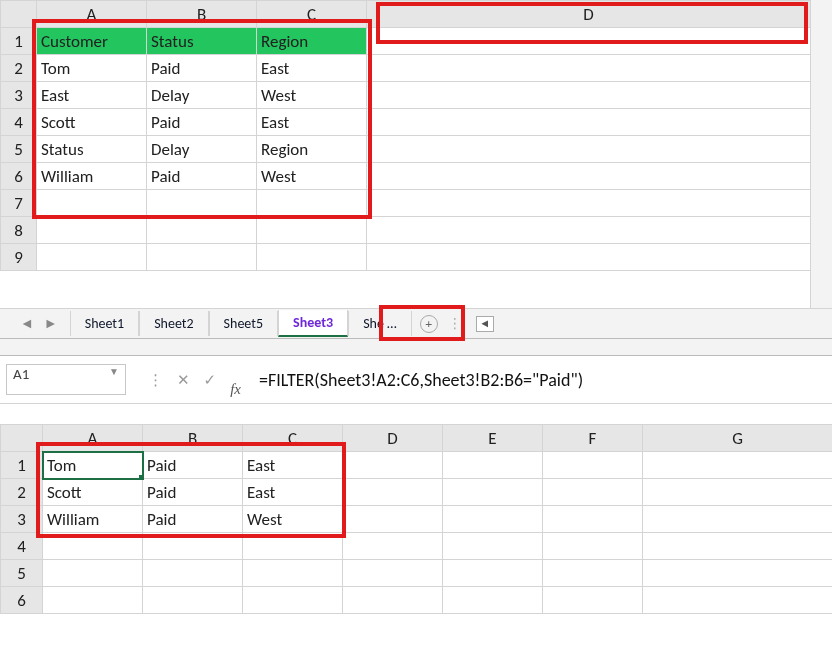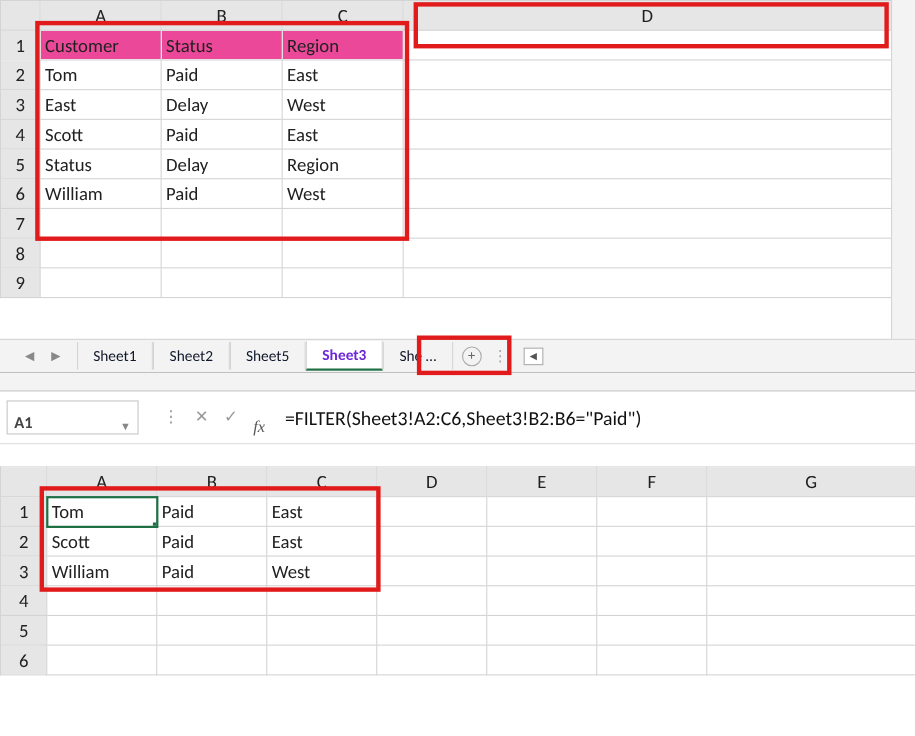--- a/index.html
+++ b/index.html
@@ -44,21 +44,21 @@
     font-size: 15px;
     color: #555;
     width: 36px;
   }
   .corner {
     background: #e6e6e6;
     width: 36px;
     height: 23px;
   }
   .hdr-green {
-    background: #ec4899;
+    background: #22c55e;
     font-weight: bold;
     margin-top: 28px;
   }
   .red-box {
     position: absolute;
     border: 4px solid #e11b1b;
     pointer-events: none;
     z-index: 50;
   }
   
@@ -122,25 +122,24 @@
     background: #fff;
     border-bottom: 1px solid #d4d4d4;
     padding: 4px 6px;
   }
   .namebox {
     width: 120px;
     height: 31px;
     border: 1px solid #c7c7c7;
     background: #fff;
     display: flex;
-    align-items: flex-end;
+    align-items: flex-start;
     padding: 0 6px;
     font-size: 15px;
     color: #444;
-    font-weight: bold;
   }
   .namebox .dd { margin-left:auto;color:#888;font-size:10px; }
   .fbar-sep {
     width: 10px;
   }
   .fbar-btns {
     display:flex;align-items:center;gap:14px;
     padding: 0 12px;
     color:#999;font-size:15px;
   }

